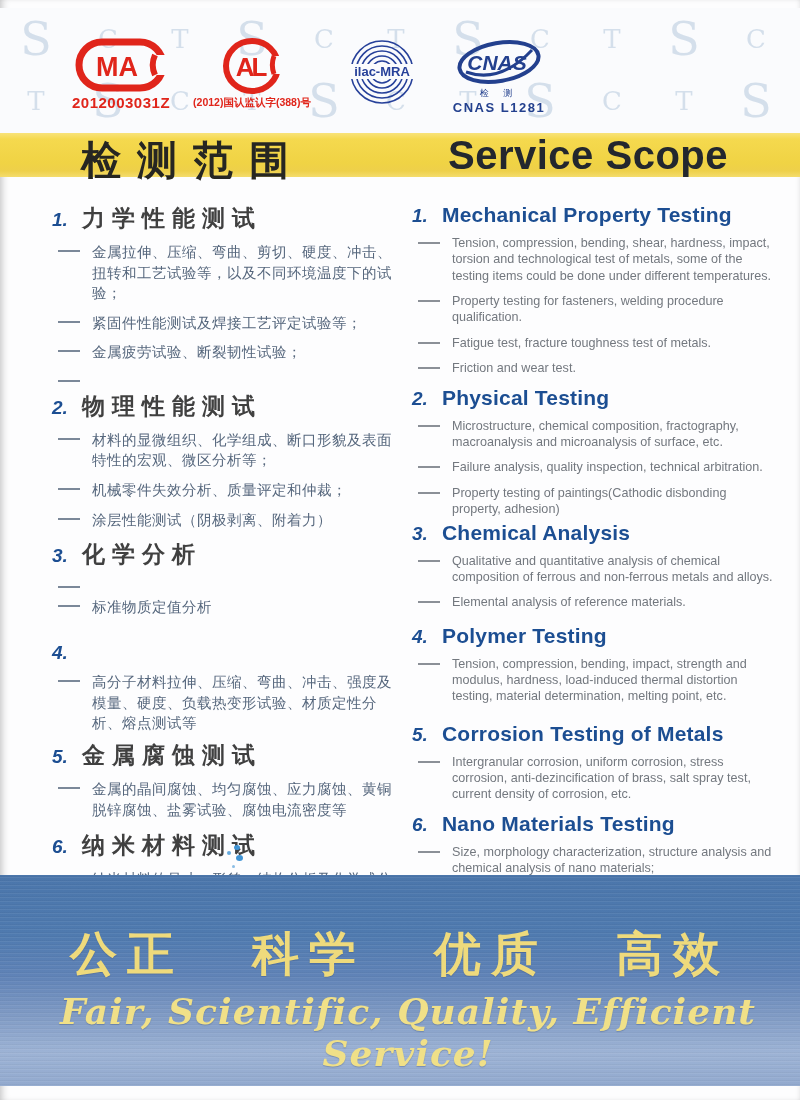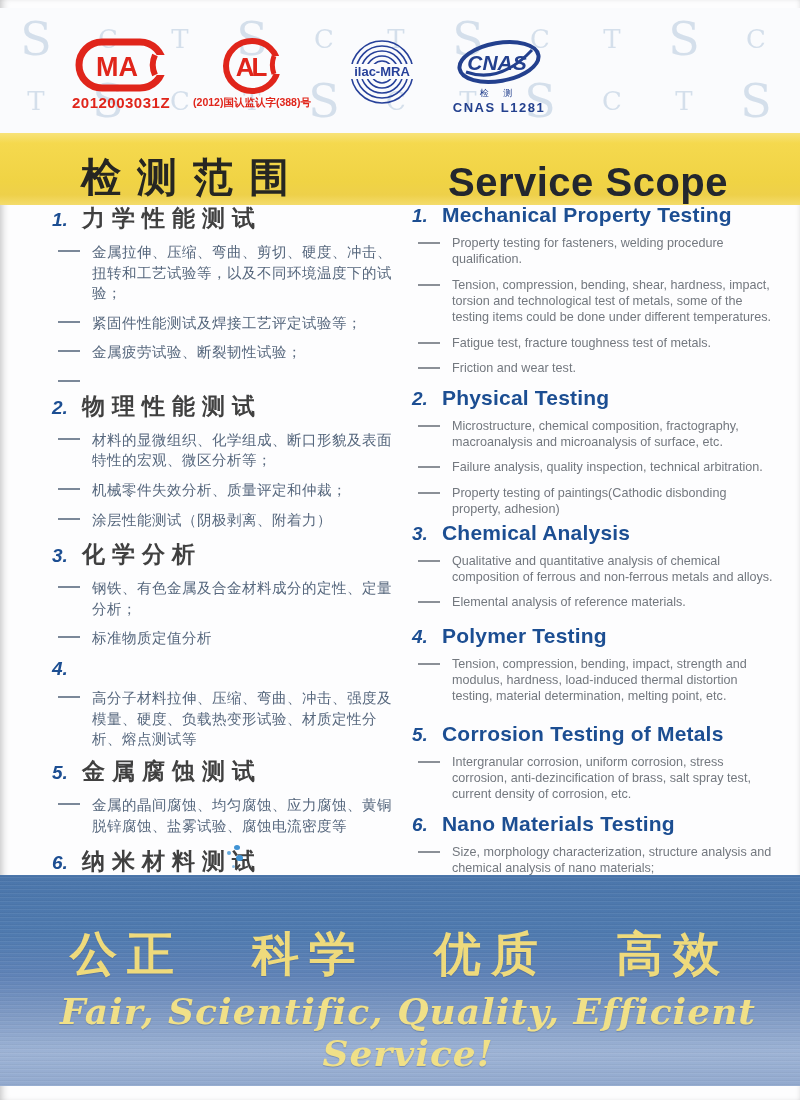--- a/index.html
+++ b/index.html
@@ -22,23 +22,23 @@
   .wm-big { font-size:46px; } .wm-small { font-size:26px; }
   .logo-row { position:absolute; top:30px; left:62px; display:flex; align-items:flex-start; }
   .logo-box { display:flex; flex-direction:column; align-items:center; }
   .logo-caption { font-size:15px; font-weight:bold; color:#e0251b; margin-top:2px; letter-spacing:.5px; }
   .logo-caption.small { font-size:10.5px; letter-spacing:0; }
   .cnas-cap1 { font-size:9px; color:#23408e; letter-spacing:6px; margin-top:1px; }
   .cnas-cap2 { font-size:13px; font-weight:bold; color:#23408e; letter-spacing:1.5px; }
 
   
   .banner {
-    position:absolute; top:133px; left:0; right:0; height:72px;
+    position:absolute; top:133px; left:0; right:0; height:44px;
     background:linear-gradient(180deg,#f8e37a 0%,#f5d94e 14%,#f0d344 68%,#eeD04a 86%,#f4dc6c 100%);
-    display:flex; align-items:flex-end;
+    display:flex; align-items:flex-start;
   }
   .banner-zh {
     width:47%; text-align:center; font-size:40px; font-weight:900;
     color:#262622; letter-spacing:16px; padding-left:10px;
   }
   .banner-en {
     width:53%; text-align:center; font-size:40px; font-weight:bold;
     color:#23272e; letter-spacing:0.5px;
   }
 
@@ -231,21 +231,20 @@
           <p>涂层性能测试（阴极剥离、附着力）</p>
         </div>
     </div>
     <div class="section mh-3">
       <div class="sec-head">
           <span class="sec-num">3.</span>
           <span class="sec-title">化学分析</span>
         </div>
       <div class="li">
           <i class="dash"></i>
-          <p>钢铁、有色金属及合金材料成分的定性、定量分析；</p>
         </div>
       <div class="li">
           <i class="dash"></i>
           <p>标准物质定值分析</p>
         </div>
     </div>
     <div class="section mh-4">
       <div class="sec-head">
           <span class="sec-num">4.</span>
         </div>
@@ -281,25 +280,25 @@
   </div>
 
   <div class="col col-en">
     <div class="section mh-1">
       <div class="sec-head">
           <span class="sec-num">1.</span>
           <span class="sec-title">Mechanical Property Testing</span>
         </div>
       <div class="li">
           <i class="dash"></i>
+          <p>Tension, compression, bending, shear, hardness, impact,  torsion and technological test of metals, some of the testing items could be done under different temperatures.</p>
+        </div>
+      <div class="li">
+          <i class="dash"></i>
           <p>Property testing for fasteners, welding procedure qualification.</p>
-        </div>
-      <div class="li">
-          <i class="dash"></i>
-          <p>Tension, compression, bending, shear, hardness, impact,  torsion and technological test of metals, some of the testing items could be done under different temperatures.</p>
         </div>
       <div class="li">
           <i class="dash"></i>
           <p>Fatigue test, fracture toughness test of metals.</p>
         </div>
       <div class="li">
           <i class="dash"></i>
           <p>Friction and wear test.</p>
         </div>
     </div>

